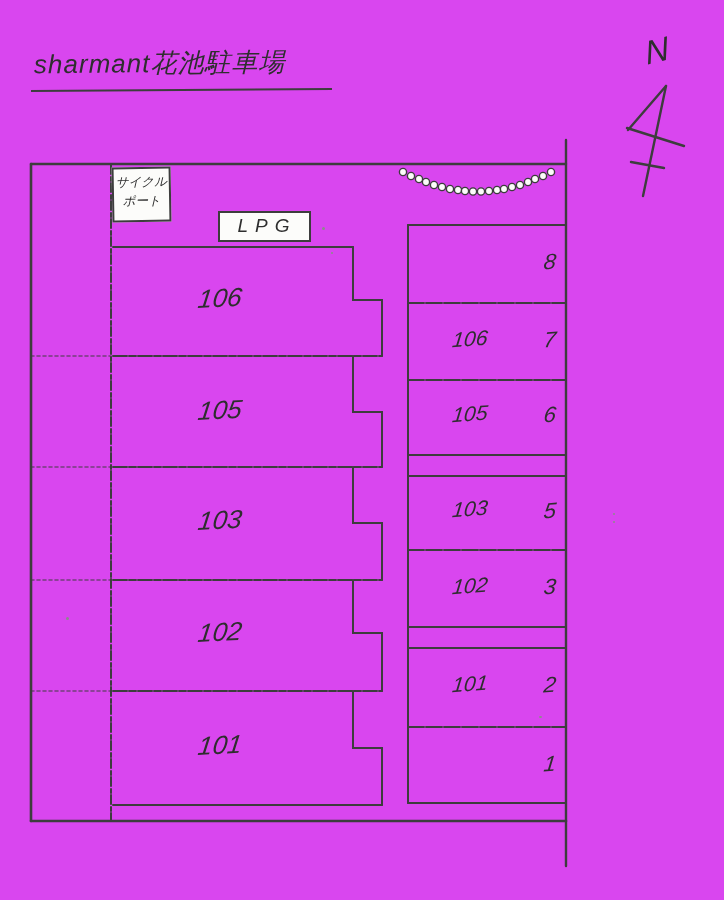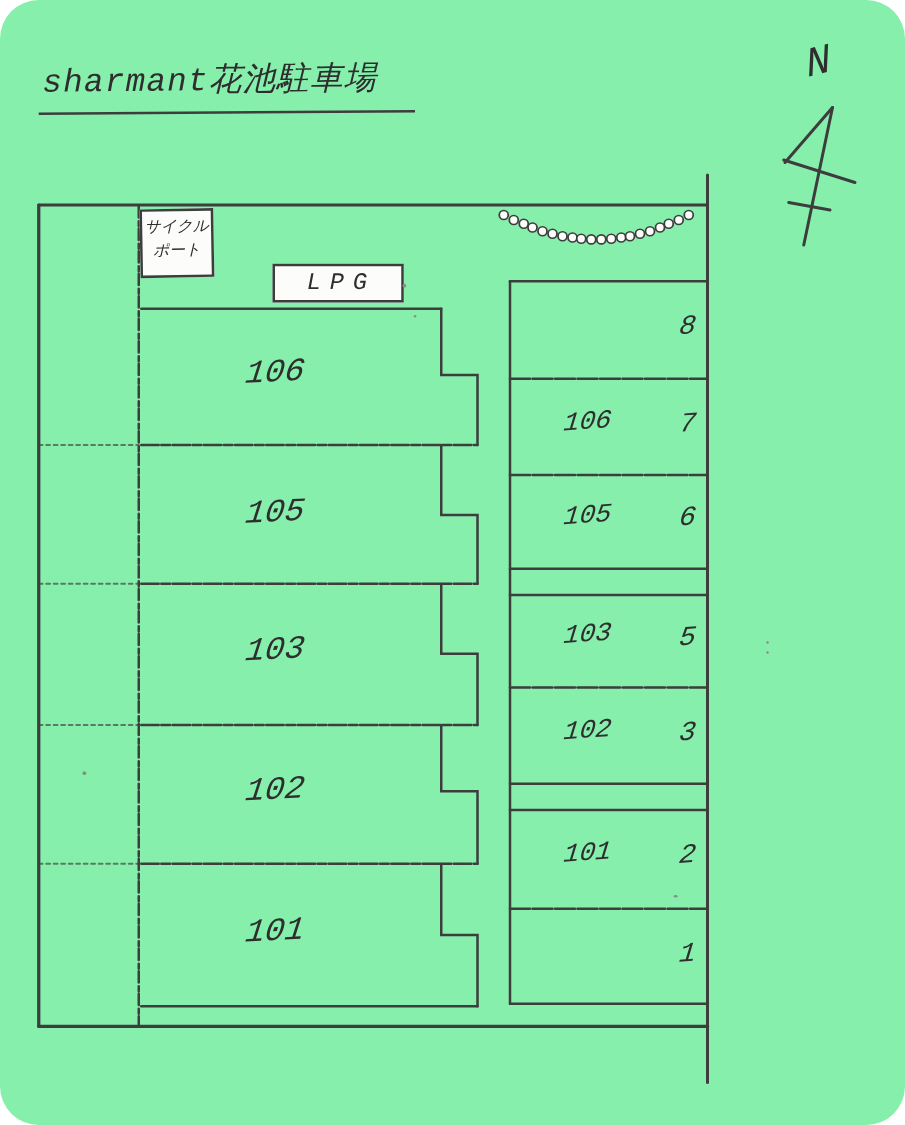--- a/index.html
+++ b/index.html
@@ -1,23 +1,22 @@
 <!DOCTYPE html>
 <html><head>
 <meta charset="utf-8">
 <style>
   html,body{margin:0;padding:0;background:#ffffff;}
   .page{
     position:relative;
     width:724px;height:900px;
-    background:#86efac;
-    font-family:Liberation Mono, monospace;
+    background:#d946ef;
+    font-family:Liberation Sans, sans-serif;
     color:#2f2f2f;
     overflow:hidden;
-    border-radius:31px;
   }
   .overlay{position:absolute;left:0;top:0;pointer-events:none;}
   .hand{font-style:italic;color:#2e2e2e;}
   .title{
     position:absolute;left:34px;top:46px;
     font-size:26px;letter-spacing:1px;white-space:nowrap;
     transform:rotate(-0.6deg);
   }
   .title-underline{
     position:absolute;left:31px;top:89px;width:301px;height:0;
@@ -27,21 +26,21 @@
     position:absolute;left:645px;top:32px;
     font-size:33px;transform:rotate(-14deg) skewX(-6deg);
   }
   .facility-box{position:absolute;border:2px solid #3d3d3d;box-sizing:border-box;background:#fcfcfa;}
   .cycle-box{
     left:112px;top:167px;width:59px;height:55px;
     font-size:12.5px;line-height:1.55;text-align:center;padding-top:4px;
     transform:rotate(-1deg);
   }
   .lpg-box{
-    left:218px;top:211px;width:105px;height:31px;
+    left:218px;top:211px;width:93px;height:31px;
     border-width:2.5px;
     font-size:19px;letter-spacing:7px;text-align:center;line-height:26px;
     padding-left:5px;font-weight:500;
   }
   .unit-left{
     position:absolute;left:170px;width:100px;text-align:center;
     font-size:26px;transform:skewX(-10deg) rotate(-3deg);
   }
   .unit-right{
     position:absolute;left:430px;width:80px;text-align:center;

